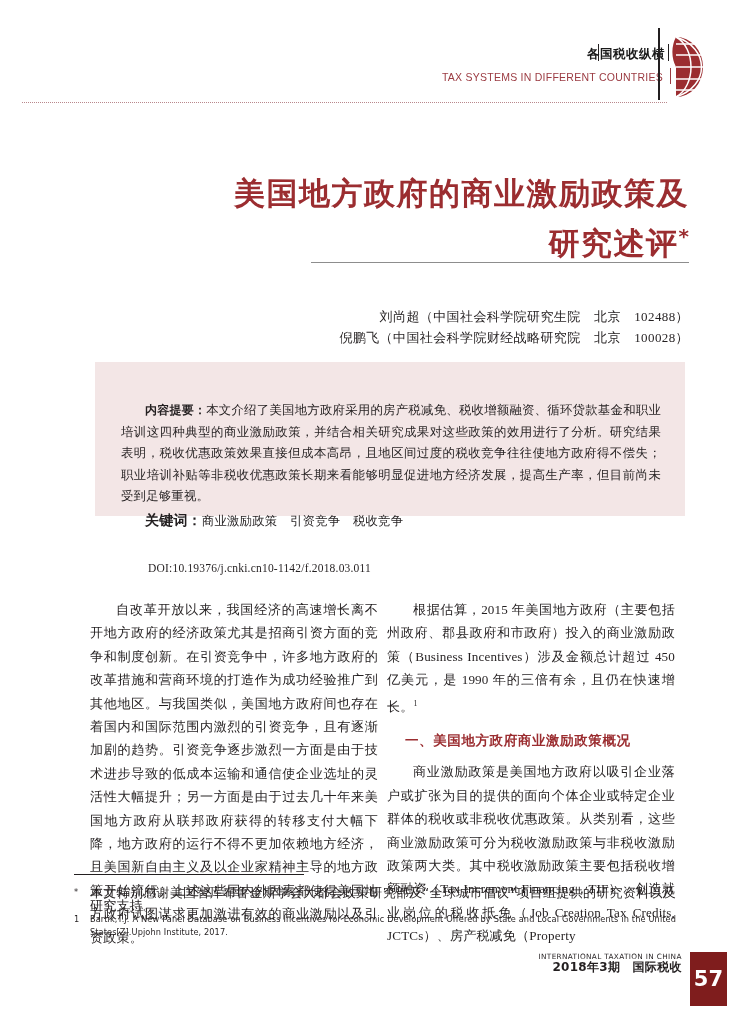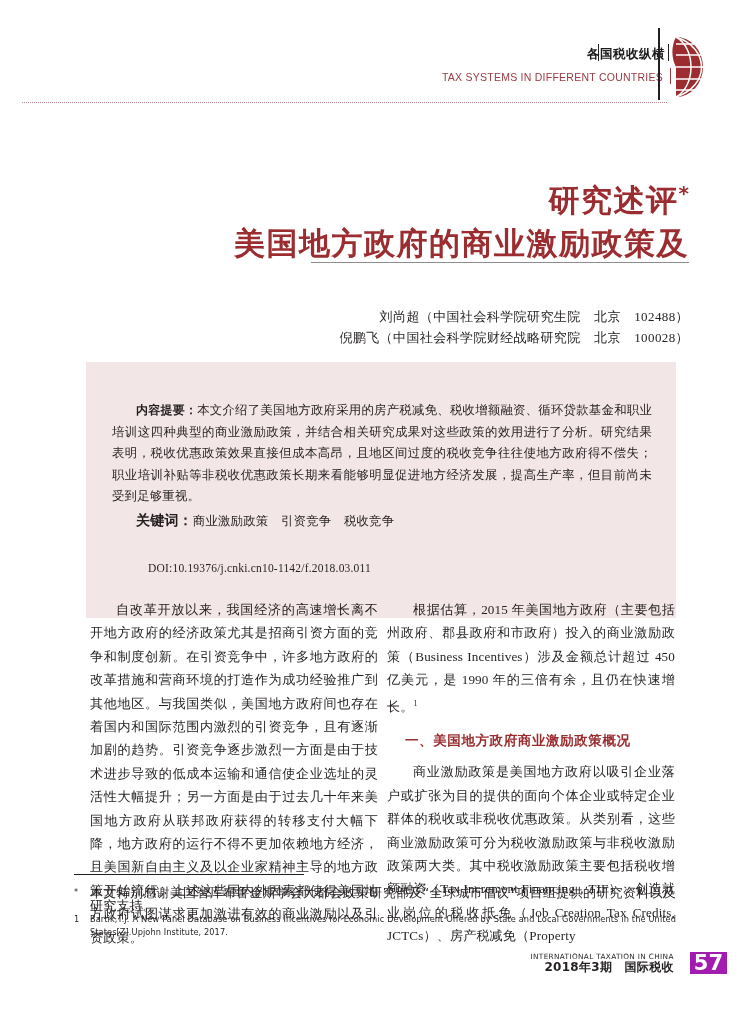--- a/index.html
+++ b/index.html
@@ -140,24 +140,24 @@
     line-height: 21px;
     color: #231f20;
     letter-spacing: 0.4px;
     margin-top: 40px;
   }
   .author-row { white-space: nowrap; }
 
   
   .abstract-box {
     position: absolute;
-    left: 86px;
+    left: 95px;
     top: 362px;
     width: 590px;
-    height: 256px;
+    height: 154px;
     background: #f3e6e6;
   }
   .abstract-inner {
     position: absolute;
     left: 26px;
     top: 38px;
     width: 540px;
   }
   .abs-para {
     font-family: "Liberation Serif", "DejaVu Serif", serif;
@@ -262,21 +262,21 @@
   
   .pg-footer {
     position: absolute;
     right: 22px;
     top: 952px;
     display: flex;
     align-items: stretch;
   }
   .pg-foot-text {
     text-align: right;
-    padding-right: 16px;
+    padding-right: 8px;
     font-family: "DejaVu Sans", "Liberation Sans", sans-serif;
   }
   .pg-foot-en {
     font-size: 7.3px;
     letter-spacing: 0.35px;
     color: #231f20;
     line-height: 10px;
   }
   .pg-foot-cn {
     font-size: 12px;
@@ -284,22 +284,22 @@
     letter-spacing: 0.3px;
     color: #231f20;
     line-height: 11px;
     white-space: nowrap;
   }
   .pg-num {
     font-family: "DejaVu Sans", "Liberation Sans", sans-serif;
     font-weight: bold;
     font-size: 21px;
     color: #ffffff;
-    background: #a21caf;
-    padding: 0 4px;
+    background: #7f1d1d;
+    padding: 16px 4px;
     line-height: 22px;
     display: flex;
     align-items: center;
   }
 
   
   .watermark {
     position: absolute;
     left: 26px;
     top: 988px;
@@ -338,22 +338,22 @@
           <path d="M4 1 C24 12 24 50 4 61"></path>
           <path d="M4 1 C38 12 38 50 4 61"></path>
         </g>
       </svg>
     </div>
 
     <div class="hdr-dotted"></div>
   </div>
 
   <div class="title-block">
+    <div class="title-line">美国地方政府的商业激励政策及</div>
     <div class="title-line"><span>研究述评</span><span class="title-star">*</span></div>
-    <div class="title-line">美国地方政府的商业激励政策及</div>
   </div>
 
   <div class="author-rule"></div>
   <div class="authors">
     <div class="author-row">刘尚超（中国社会科学院研究生院　北京　102488）</div>
     <div class="author-row">倪鹏飞（中国社会科学院财经战略研究院　北京　100028）</div>
   </div>
 
   <div class="abstract-box">
     <div class="abstract-inner">

